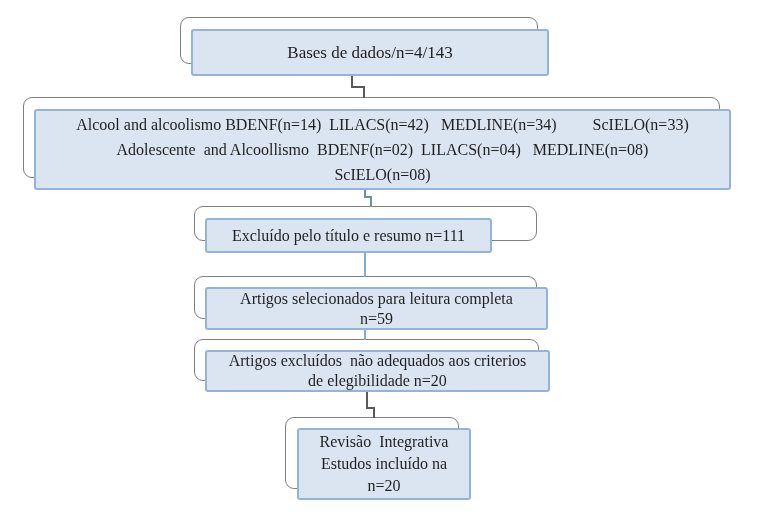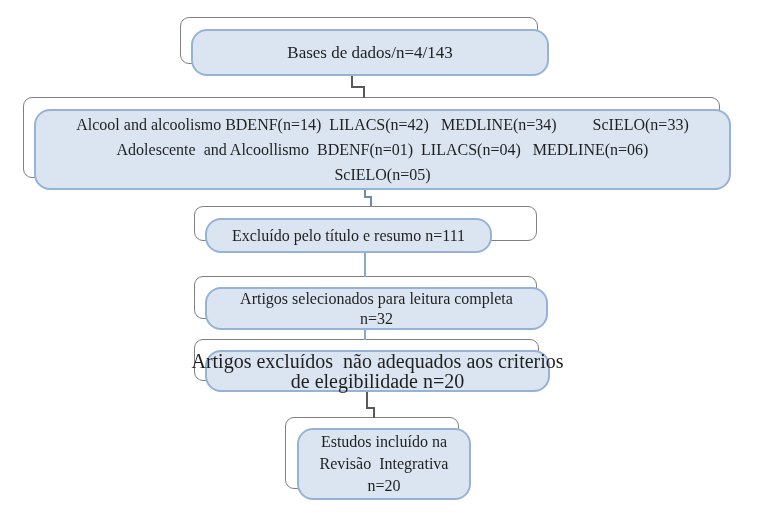--- a/index.html
+++ b/index.html
@@ -18,21 +18,21 @@
     background: #ffffff;
     border: 1px solid var(--shadow-border, #808080);
     border-radius: 9px;
     z-index: 1;
   }
   .box {
     position: absolute;
     box-sizing: border-box;
     background: var(--box-fill, #dbe5f1);
     border: 2px solid var(--box-border, #95b3d7);
-    border-radius: 16px;
+    border-radius: 3px;
     z-index: 3;
     display: flex;
     flex-direction: column;
     justify-content: center;
     align-items: center;
     color: var(--text, #1f1f1f);
   }
   .line { white-space: pre; text-align: center; }
 
   .seg { position: absolute; z-index: 2; }
@@ -48,21 +48,21 @@
   .n1-shadow { left: 23px;  top: 97px;  width: 697px; height: 81px; }
   .n1-box    { left: 34px;  top: 109px; width: 697px; height: 81px; font-size: 16px; line-height: 25px; }
   
   .n2-shadow { left: 194px; top: 206px; width: 343px; height: 35px; }
   .n2-box    { left: 205px; top: 218px; width: 287px; height: 35px; font-size: 16px; line-height: 20px; }
   
   .n3-shadow { left: 194px; top: 276px; width: 343px; height: 43px; }
   .n3-box    { left: 205px; top: 287px; width: 343px; height: 43px; font-size: 16px; line-height: 20px; justify-content: space-between; }
   
   .n4-shadow { left: 194px; top: 339px; width: 345px; height: 42px; }
-  .n4-box    { left: 205px; top: 350px; width: 345px; height: 42px; font-size: 20px; line-height: 20px; }
+  .n4-box    { left: 205px; top: 350px; width: 345px; height: 42px; font-size: 16px; line-height: 20px; }
   
   .n5-shadow { left: 285px; top: 417px; width: 174px; height: 72px; }
   .n5-box    { left: 297px; top: 428px; width: 174px; height: 72px; font-size: 16px; line-height: 22px; }
 
   
   .c1a { left: 351px; top: 76px;  width: 2px;  height: 12px; }
   .c1b { left: 351px; top: 86px;  width: 14px; height: 2px;  }
   .c1c { left: 363px; top: 86px;  width: 2px;  height: 12px; }
   .c2a { left: 364px; top: 190px; width: 2px;  height: 8px;  }
   .c2b { left: 364px; top: 196px; width: 8px;  height: 2px;  }
@@ -83,53 +83,53 @@
     <div class="line">Bases de dados/n=4/143</div>
   </div>
 
   <div class="seg gray1 c1a"></div>
   <div class="seg gray1 c1b"></div>
   <div class="seg gray1 c1c"></div>
 
   <div class="shadow n1-shadow"></div>
   <div class="box n1-box">
     <div class="line">Alcool and alcoolismo BDENF(n=14)  LILACS(n=42)   MEDLINE(n=34)         ScIELO(n=33)</div>
-    <div class="line">Adolescente  and Alcoollismo  BDENF(n=01)  LILACS(n=04)   MEDLINE(n=06)</div>
-    <div class="line">ScIELO(n=05)</div>
+    <div class="line">Adolescente  and Alcoollismo  BDENF(n=02)  LILACS(n=04)   MEDLINE(n=08)</div>
+    <div class="line">ScIELO(n=08)</div>
   </div>
 
   <div class="seg steel c2a"></div>
   <div class="seg steel c2b"></div>
   <div class="seg steel c2c"></div>
 
   <div class="shadow n2-shadow"></div>
   <div class="box n2-box">
     <div class="line">Excluído pelo título e resumo n=111</div>
   </div>
 
   <div class="seg blue c3"></div>
 
   <div class="shadow n3-shadow"></div>
   <div class="box n3-box">
     <div class="line">Artigos selecionados para leitura completa</div>
-    <div class="line">n=32</div>
+    <div class="line">n=59</div>
   </div>
 
   <div class="seg blue c4"></div>
 
   <div class="shadow n4-shadow"></div>
   <div class="box n4-box">
     <div class="line">Artigos excluídos  não adequados aos criterios</div>
     <div class="line">de elegibilidade n=20</div>
   </div>
 
   <div class="seg gray2 c5a"></div>
   <div class="seg gray2 c5b"></div>
   <div class="seg gray2 c5c"></div>
 
   <div class="shadow n5-shadow"></div>
   <div class="box n5-box">
+    <div class="line">Revisão  Integrativa</div>
     <div class="line">Estudos incluído na</div>
-    <div class="line">Revisão  Integrativa</div>
     <div class="line">n=20</div>
   </div>
 
 </div>
 
 </body></html>

